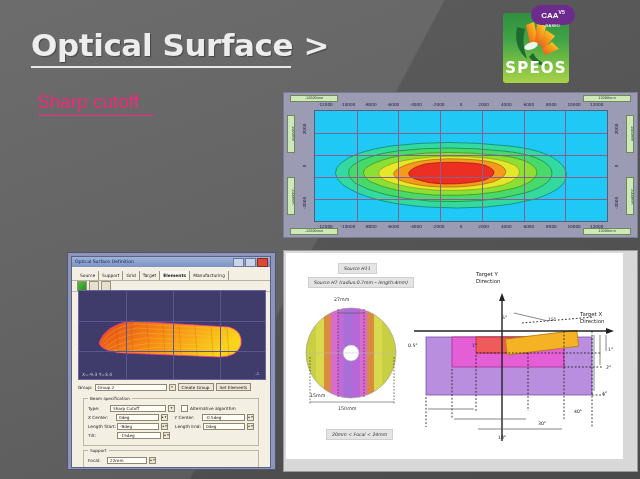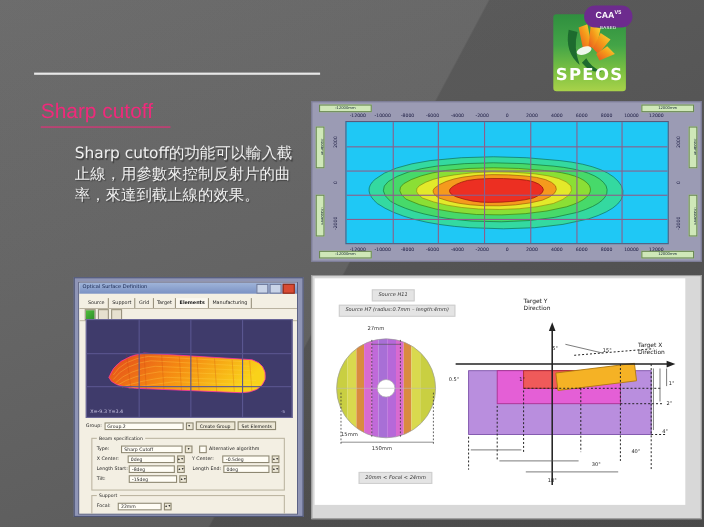--- a/index.html
+++ b/index.html
@@ -198,26 +198,26 @@
   .axis-label{
     position:absolute;font-size:5.4px;color:#222;line-height:1.25;
     font-family:"DejaVu Sans",sans-serif;white-space:nowrap;
   }
 </style>
 </head>
 <body>
 
 <div id="slide">
 
+  <div id="title">Optical Surface &gt;</div>
   <div id="title-rule"></div>
 
   <div id="subtitle">Sharp cutoff</div>
   <div id="subtitle-rule"></div>
 
-  <div id="body-text">Sharp cutoff的功能可以輸入截止線，用參數來控制反射片的曲率，來達到截止線的效果。</div>
 
   <div id="logo">
     <div id="logo-box"></div>
     <svg width="66" height="70" viewBox="0 0 66 70">
       <path d="M14 14 Q10 34 24 46 Q18 30 22 16 Z" fill="#1d6b2e"></path>
       <path d="M26 44 Q34 54 44 52 Q34 48 30 40 Z" fill="#1d6b2e"></path>
       <path d="M23 12 L31 9 L35 29 L27 31 Z" fill="url(#g1)"></path>
       <path d="M34 10 L43 13 L39 32 L32 29 Z" fill="url(#g1)"></path>
       <path d="M43 17 L52 23 L41 36 L36 31 Z" fill="url(#g1)"></path>
       <path d="M49 29 L56 36 L42 42 L39 36 Z" fill="url(#g1)"></path>

